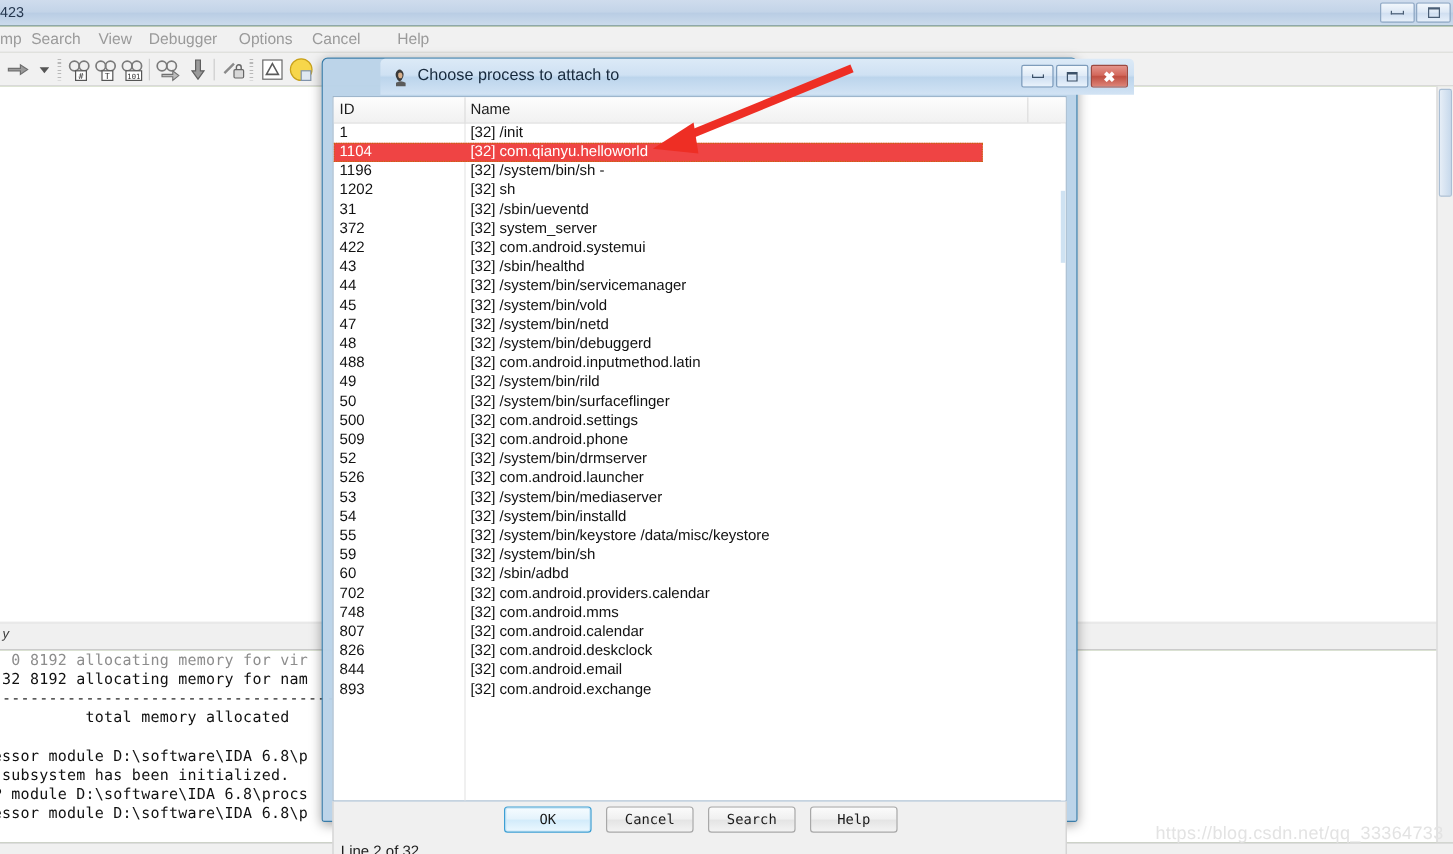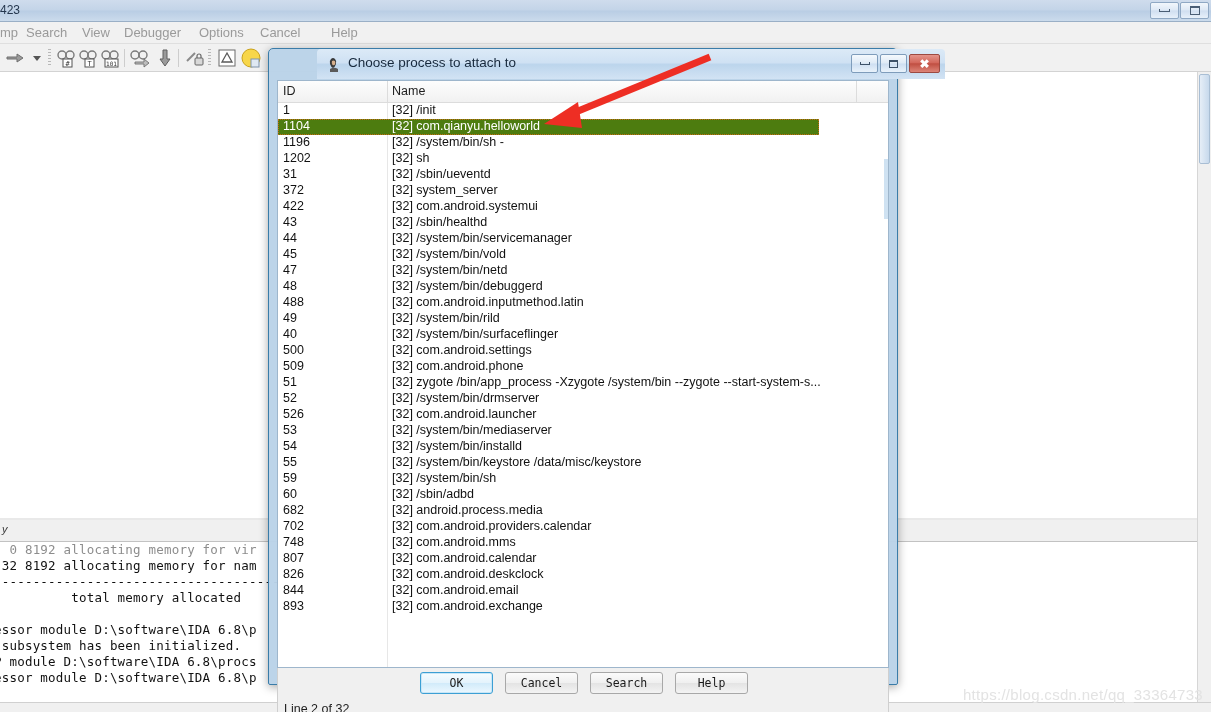--- a/index.html
+++ b/index.html
@@ -301,21 +301,21 @@
     white-space: nowrap;
   }
   .row .cell-name {
     position: absolute;
     left: 114px; top: 0;
     font-size: 12.5px;
     color: #111111;
     white-space: nowrap;
   }
   .row.selected {
-    background: #4d7c0f;
+    background: #ef4444;
     width: 541px;
     outline: 1px dotted #c46a10;
     outline-offset: -1px;
   }
   .row.selected .cell-id,
   .row.selected .cell-name { color: #ffffff; }
   #list-col-sep {
     position: absolute;
     left: 109px; top: 0;
     width: 1px; height: 587px;
@@ -607,36 +607,32 @@
         </div>
         <div class="row">
           <span class="cell-id">488</span>
           <span class="cell-name">[32] com.android.inputmethod.latin</span>
         </div>
         <div class="row">
           <span class="cell-id">49</span>
           <span class="cell-name">[32] /system/bin/rild</span>
         </div>
         <div class="row">
-          <span class="cell-id">40</span>
+          <span class="cell-id">50</span>
           <span class="cell-name">[32] /system/bin/surfaceflinger</span>
         </div>
         <div class="row">
           <span class="cell-id">500</span>
           <span class="cell-name">[32] com.android.settings</span>
         </div>
         <div class="row">
           <span class="cell-id">509</span>
           <span class="cell-name">[32] com.android.phone</span>
         </div>
         <div class="row">
-          <span class="cell-id">51</span>
-          <span class="cell-name">[32] zygote /bin/app_process -Xzygote /system/bin --zygote --start-system-s...</span>
-        </div>
-        <div class="row">
           <span class="cell-id">52</span>
           <span class="cell-name">[32] /system/bin/drmserver</span>
         </div>
         <div class="row">
           <span class="cell-id">526</span>
           <span class="cell-name">[32] com.android.launcher</span>
         </div>
         <div class="row">
           <span class="cell-id">53</span>
           <span class="cell-name">[32] /system/bin/mediaserver</span>
@@ -649,24 +645,20 @@
           <span class="cell-id">55</span>
           <span class="cell-name">[32] /system/bin/keystore /data/misc/keystore</span>
         </div>
         <div class="row">
           <span class="cell-id">59</span>
           <span class="cell-name">[32] /system/bin/sh</span>
         </div>
         <div class="row">
           <span class="cell-id">60</span>
           <span class="cell-name">[32] /sbin/adbd</span>
-        </div>
-        <div class="row">
-          <span class="cell-id">682</span>
-          <span class="cell-name">[32] android.process.media</span>
         </div>
         <div class="row">
           <span class="cell-id">702</span>
           <span class="cell-name">[32] com.android.providers.calendar</span>
         </div>
         <div class="row">
           <span class="cell-id">748</span>
           <span class="cell-name">[32] com.android.mms</span>
         </div>
         <div class="row">

